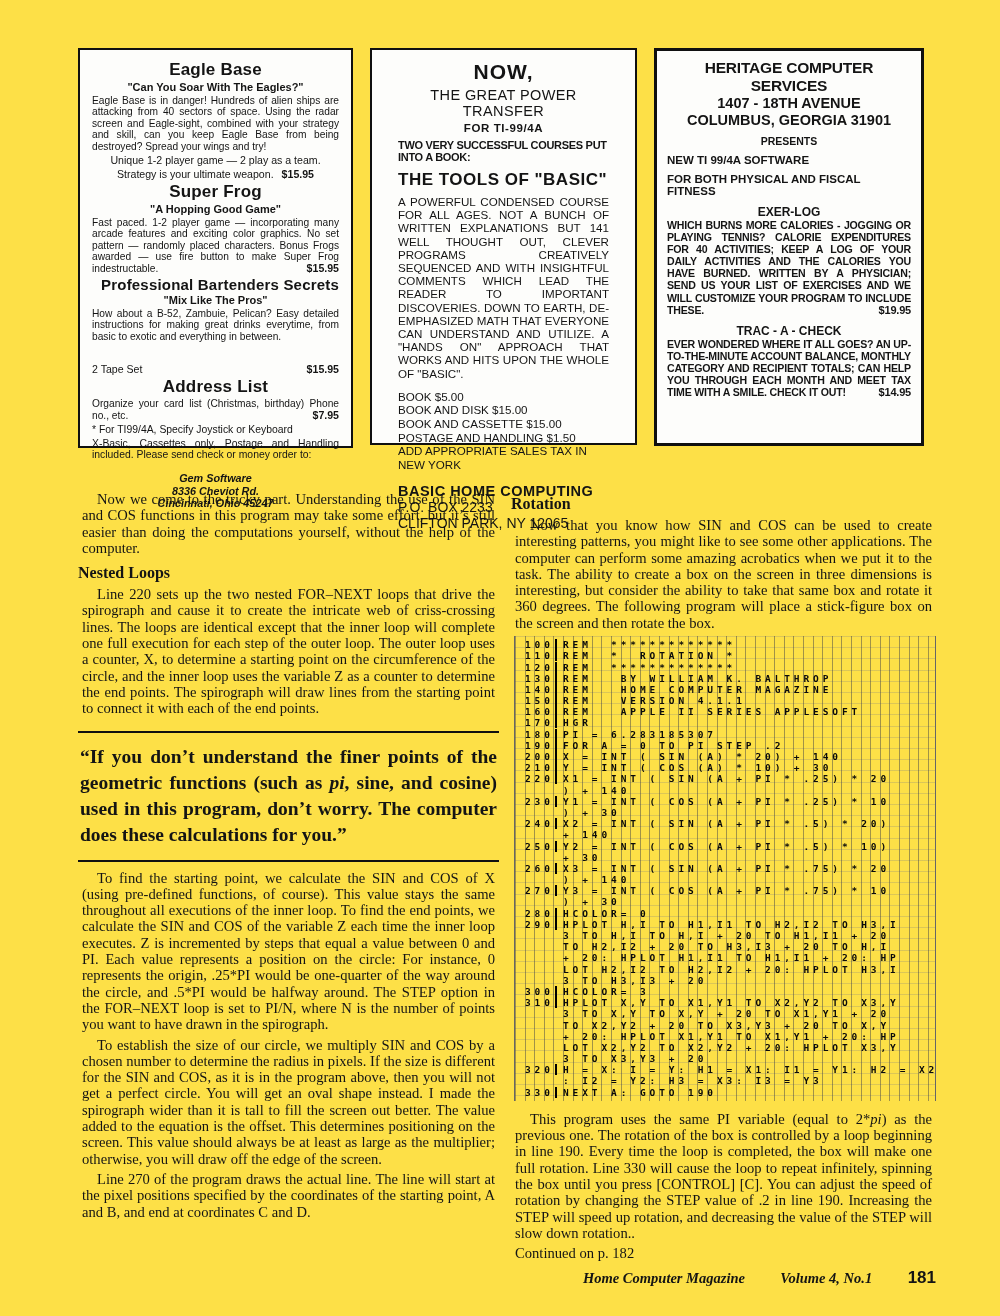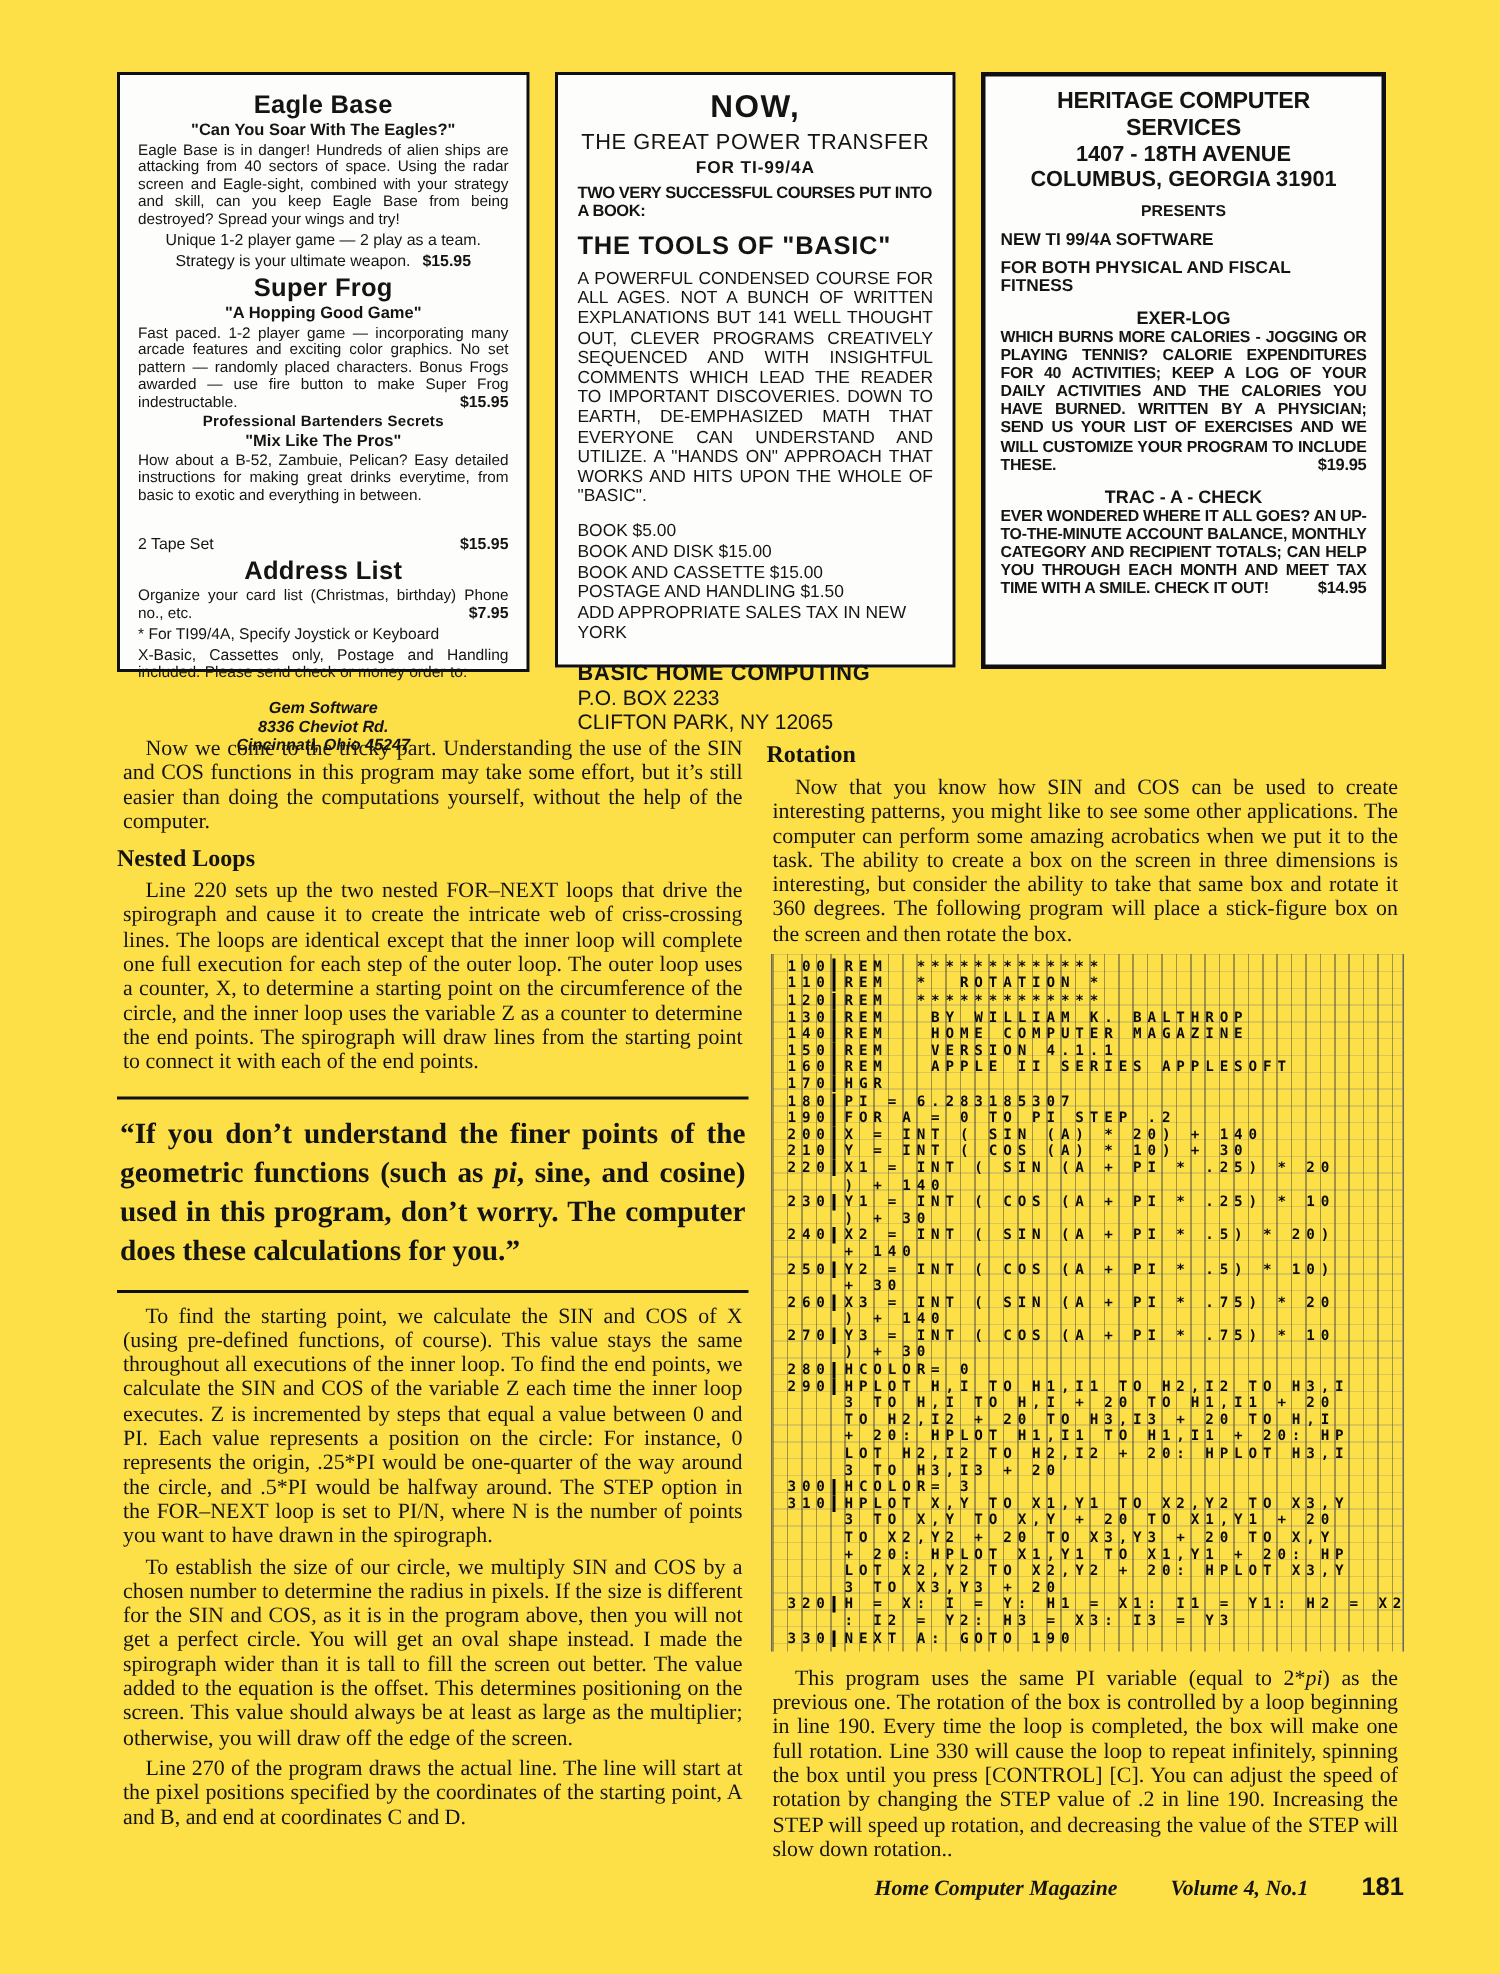--- a/index.html
+++ b/index.html
@@ -10,34 +10,34 @@
   }
   .inner { position:absolute; left:78px; top:48px; width:858px; }
 
   
   .ads { display:flex; gap:17px; align-items:flex-start; }
   .ad { box-sizing:border-box; background:#fdfdfb; font-family:"Liberation Sans", sans-serif; }
 
   
   .ad-gem { width:275px; height:400px; border:2px solid #101010; padding:8px 12px 6px 12px; }
   .g-title { font-weight:bold; font-size:17px; text-align:center; margin:2px 0 1px; letter-spacing:.2px; }
-  .g-title-sm { font-size:10px; }
+  .g-title-sm { font-size:15px;text-align:right; }
   .g-tag { font-weight:bold; font-size:11px; text-align:center; margin:0 0 2px; }
   .g-body { font-size:10.2px; line-height:11.4px; text-align:justify; margin:0; position:relative; }
   .g-center { font-size:10.6px; text-align:center; margin:2px 0 0; }
   .g-price-inline { font-weight:bold; margin-left:8px; }
   .abs-price { position:absolute; right:0; bottom:0; font-weight:bold; font-size:10.6px; background:#fdfdfb; padding-left:6px; }
   .g-row { display:flex; justify-content:space-between; font-size:10.6px; margin-top:21px; }
   .g-row b { font-weight:bold; }
   .g-note { font-size:10.4px; margin:3px 0 0; }
   .g-note-j { text-align:justify; }
   .g-company { text-align:center; font-weight:bold; font-style:italic; font-size:10.8px; line-height:12.5px; margin-top:12px; }
 
   
-  .ad-basic { width:267px; height:397px; border:2.5px solid #101010; padding:8px 13px; }
+  .ad-basic { width:267px; height:397px; border:2.5px solid #101010; padding:8px 26px; }
   .b-now { font-weight:bold; font-size:21px; text-align:center; margin:2px 0 3px; letter-spacing:1px; }
   .b-head { font-weight:normal; font-size:14.5px; text-align:center; margin:0 0 3px; letter-spacing:.4px; }
   .b-for { font-weight:bold; font-size:11.5px; text-align:center; margin:0 0 5px; letter-spacing:.6px; }
   .b-sub { font-size:11px; letter-spacing:-0.3px; margin:0 0 7px; font-weight:bold; font-stretch:condensed; }
   .b-tools { font-weight:bold; font-size:17px; margin:0 0 5px; letter-spacing:.5px; }
   .b-body { font-size:11.6px; line-height:13.2px; text-align:justify; margin:0 0 10px; }
   .b-prices { font-size:11.6px; line-height:13.6px; }
   .b-company { font-weight:bold; font-size:14.5px; letter-spacing:.5px; margin-top:12px; }
   .b-addr { font-size:14px; line-height:16px; }
 
@@ -339,20 +339,21 @@
               <span class="lst-code">: I2 = Y2: H3 = X3: I3 = Y3</span>
             </div>
             <div class="lst-row">
               <span class="lst-num">330</span>
               <span class="lst-code">NEXT A: GOTO 190</span>
             </div>
           </div>
 
         <p><span>This program uses the same PI variable (equal to 2*</span><i>pi</i><span>) as the previous one. The rotation of the box is controlled by a loop beginning in line 190. Every time the loop is completed, the box will make one full rotation. Line 330 will cause the loop to repeat infinitely, spinning the box until you press [CONTROL] [C]. You can adjust the speed of rotation by changing the STEP value of .2 in line 190. Increasing the STEP will speed up rotation, and decreasing the value of the STEP will slow down rotation..</span></p>
 
+        <p class="continued">Continued on p. 182</p>
         <div class="rc-footer">
           <span class="mag">Home Computer Magazine</span>
           <span class="vol">Volume 4, No.1</span>
           <span class="pnum">181</span>
         </div>
       </div>
     </div>
 
   </div>
 </div>

